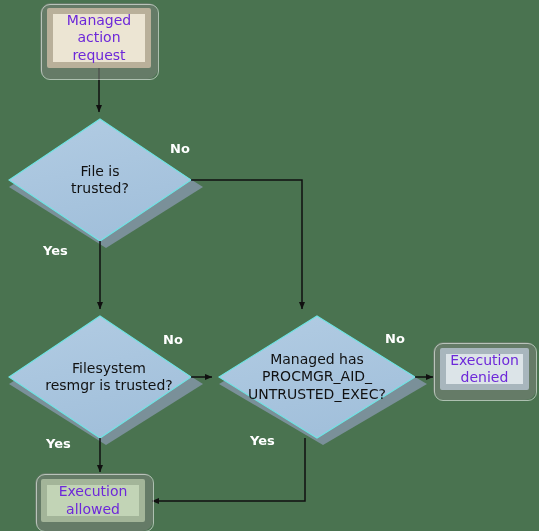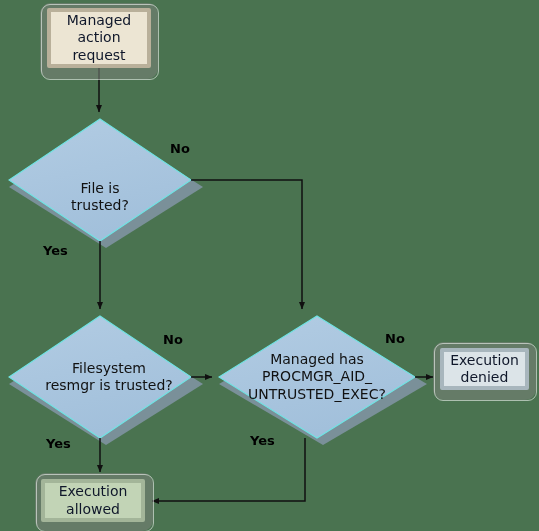--- a/index.html
+++ b/index.html
@@ -25,22 +25,22 @@
 
   
   .node-box {
     position: absolute;
     box-sizing: border-box;
     display: flex;
     align-items: center;
     justify-content: center;
     text-align: center;
     line-height: 1.22;
-    color: #0f172a;
-    border: 4px solid #a3a3a3;
+    color: #6d28d9;
+    border: 6px solid #a3a3a3;
     border-radius: 2px;
     z-index: 4;
   }
   .node-shadow {
     position: absolute;
     border-radius: 11px;
     background: rgba(118, 128, 118, 0.62);
     z-index: 3;
   }
   .node-shadow-inner {
@@ -104,28 +104,28 @@
     display: flex;
     align-items: center;
     justify-content: center;
     text-align: center;
     color: #111111;
     font-size: 14px;
     line-height: 1.25;
     pointer-events: none;
     white-space: pre-line;
   }
-  #dia-file   { left: 9px;   top: 136px; width: 182px; height: 122px; }
+  #dia-file   { left: 9px;   top: 119px; width: 182px; height: 122px; }
   #dia-fs     { left: 18px;   top: 316px; width: 182px; height: 122px; }
   #dia-proc   { left: 219px; top: 316px; width: 196px; height: 122px; }
 
   
   .edge-label {
     position: absolute;
-    color: #000000;
+    color: #ffffff;
     font-size: 13px;
     font-weight: bold;
     z-index: 6;
     white-space: nowrap;
   }
   #lbl-file-no  { left: 170px; top: 141px; }
   #lbl-file-yes { left: 43px;  top: 243px; }
   #lbl-fs-no    { left: 163px; top: 332px; }
   #lbl-fs-yes   { left: 46px;  top: 436px; }
   #lbl-proc-no  { left: 385px; top: 331px; }

